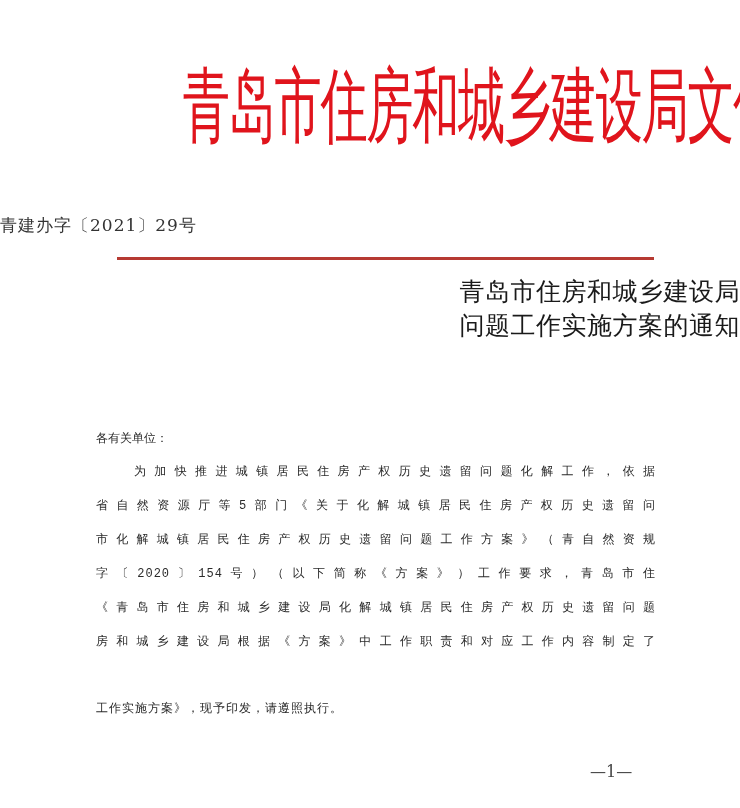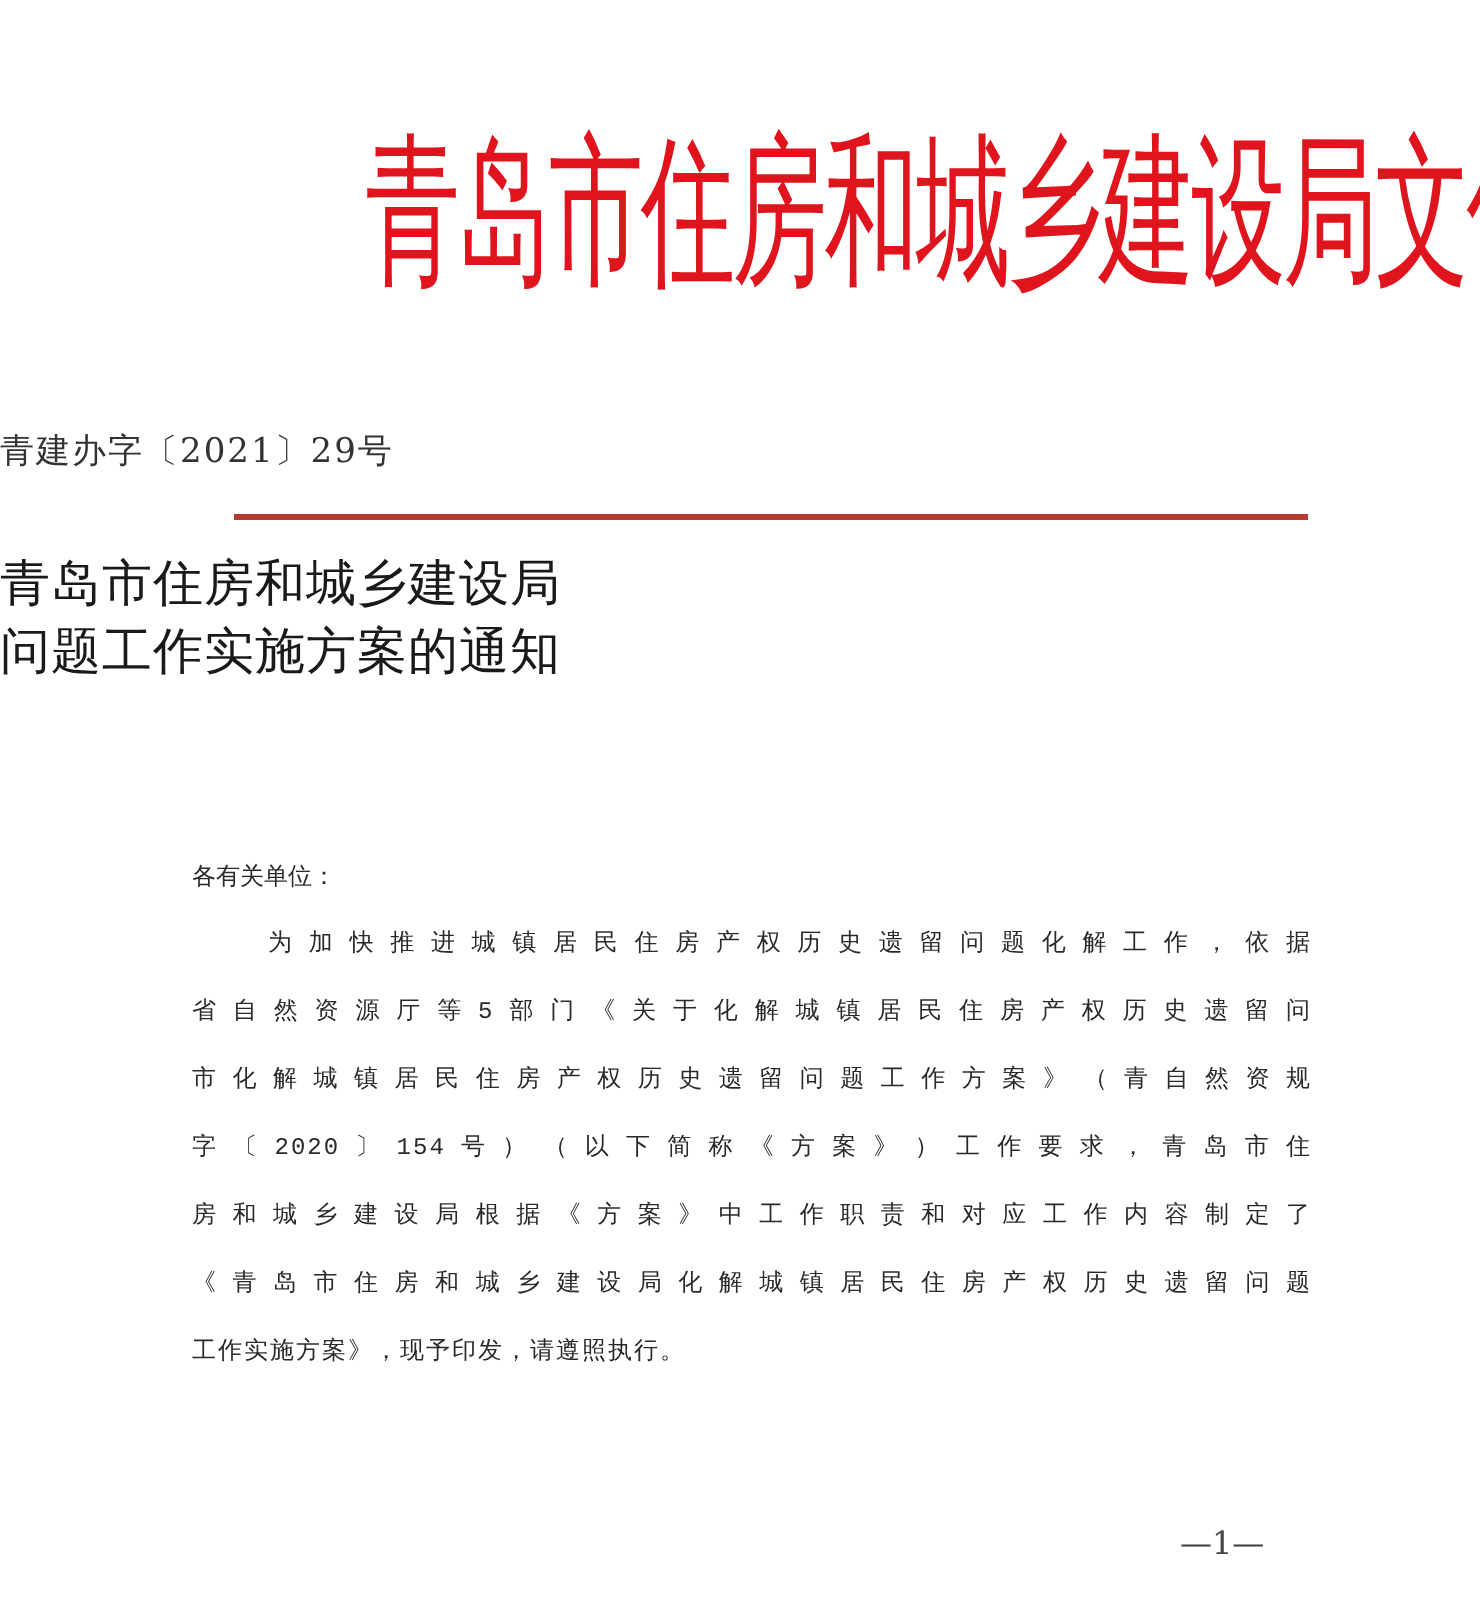--- a/index.html
+++ b/index.html
@@ -27,40 +27,40 @@
     font-family: "DejaVu Serif", serif; font-size: 17px; color: #333;
     letter-spacing: 1px;
   }
 
   .red-rule {
     position: absolute; left: 117px; top: 257px; width: 537px; height: 3px;
     background: #b63a32;
   }
 
   .title-block {
-    position: absolute; left: 0; top: 275px; width: 740px; text-align: left;
+    position: absolute; left: 0; top: 275px; width: 740px; text-align: right;
   }
   .title-line {
     font-family: "DejaVu Sans", sans-serif; font-size: 25px; line-height: 34px;
     color: #1a1a1a; letter-spacing: 0.5px; white-space: nowrap;
   }
 
   .body-text {
     position: absolute; left: 96px; top: 421px; width: 560px;
     font-family: "DejaVu Serif", serif; font-size: 12px; color: #2a2a2a;
   }
   .salutation { line-height: 34px; height: 34px; }
   .para-line {
     line-height: 34px; height: 34px; white-space: nowrap;
     text-align: justify; text-align-last: justify;
     letter-spacing: 1px;
     font-family: Liberation Mono, monospace;
   }
   .para-line.first { padding-left: 38px; }
-  .para-line.last { text-align-last: left; }
+  .para-line.last { text-align-last: left; margin-top: 33px; }
 
   .page-number {
     position: absolute; left: 590px; top: 762px;
     font-family: "DejaVu Serif", serif; font-size: 16px; color: #444;
   }
 </style>
 </head>
 <body>
 
 <div class="page">
@@ -77,20 +77,20 @@
     <div class="title-line">青岛市住房和城乡建设局</div>
     <div class="title-line">问题工作实施方案的通知</div>
   </div>
 
   <div class="body-text">
     <div class="salutation">各有关单位：</div>
     <div class="para-line first">为加快推进城镇居民住房产权历史遗留问题化解工作，依据</div>
     <div class="para-line">省自然资源厅等5部门《关于化解城镇居民住房产权历史遗留问</div>
     <div class="para-line">市化解城镇居民住房产权历史遗留问题工作方案》（青自然资规</div>
     <div class="para-line">字〔2020〕154号）（以下简称《方案》）工作要求，青岛市住</div>
+    <div class="para-line">《青岛市住房和城乡建设局化解城镇居民住房产权历史遗留问题</div>
     <div class="para-line">房和城乡建设局根据《方案》中工作职责和对应工作内容制定了</div>
-    <div class="para-line">《青岛市住房和城乡建设局化解城镇居民住房产权历史遗留问题</div>
     <div class="para-line last">工作实施方案》，现予印发，请遵照执行。</div>
   </div>
 
   <div class="page-number">—1—</div>
 
 </div>
 
 </body></html>

